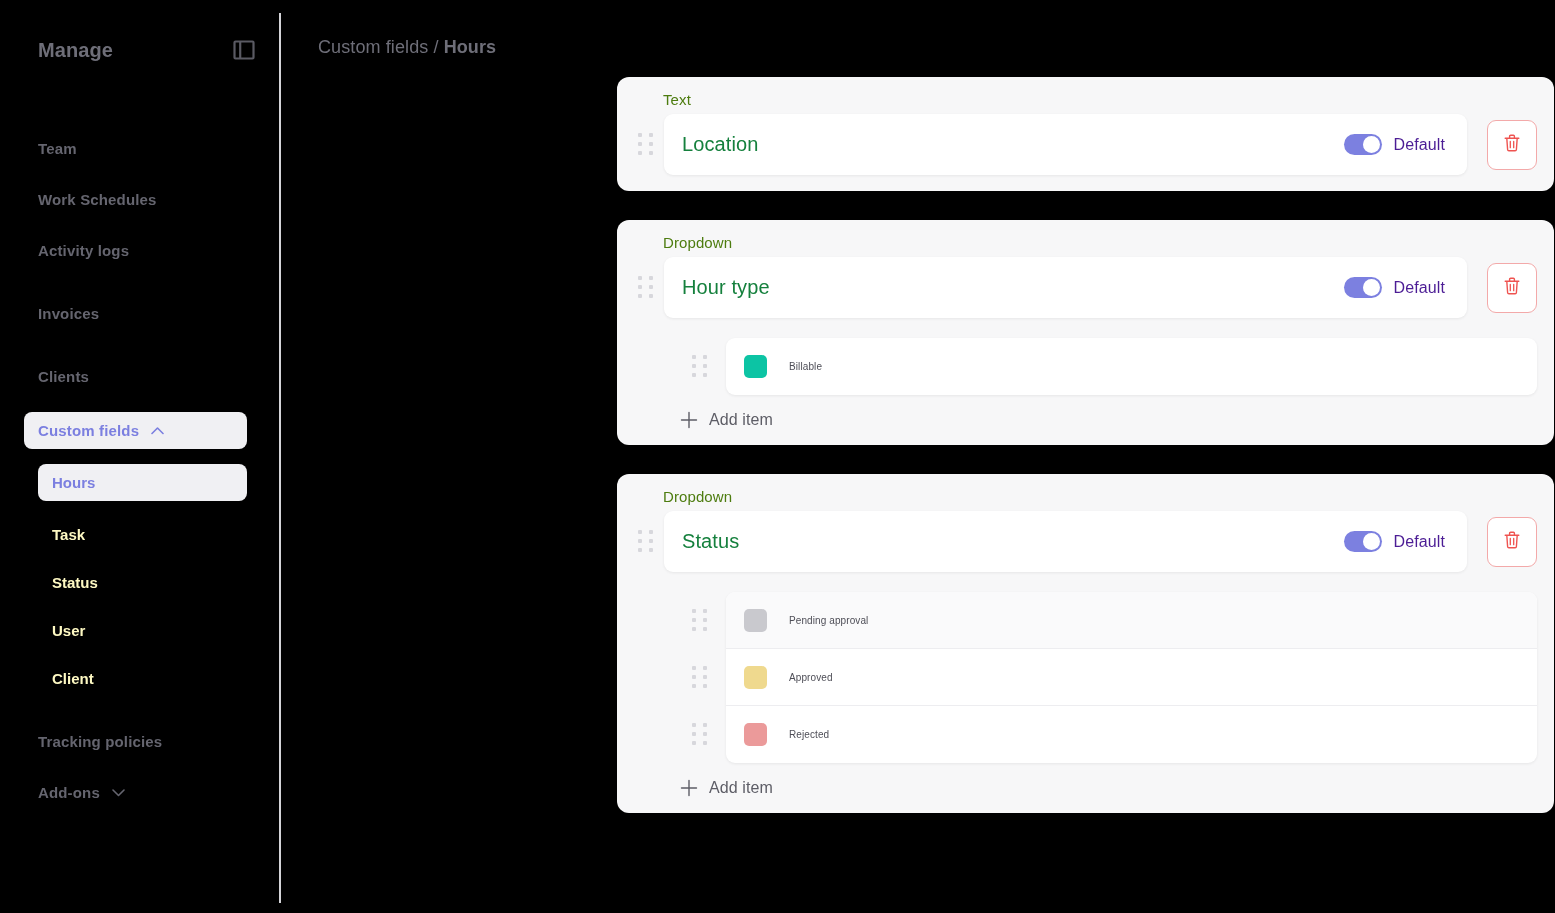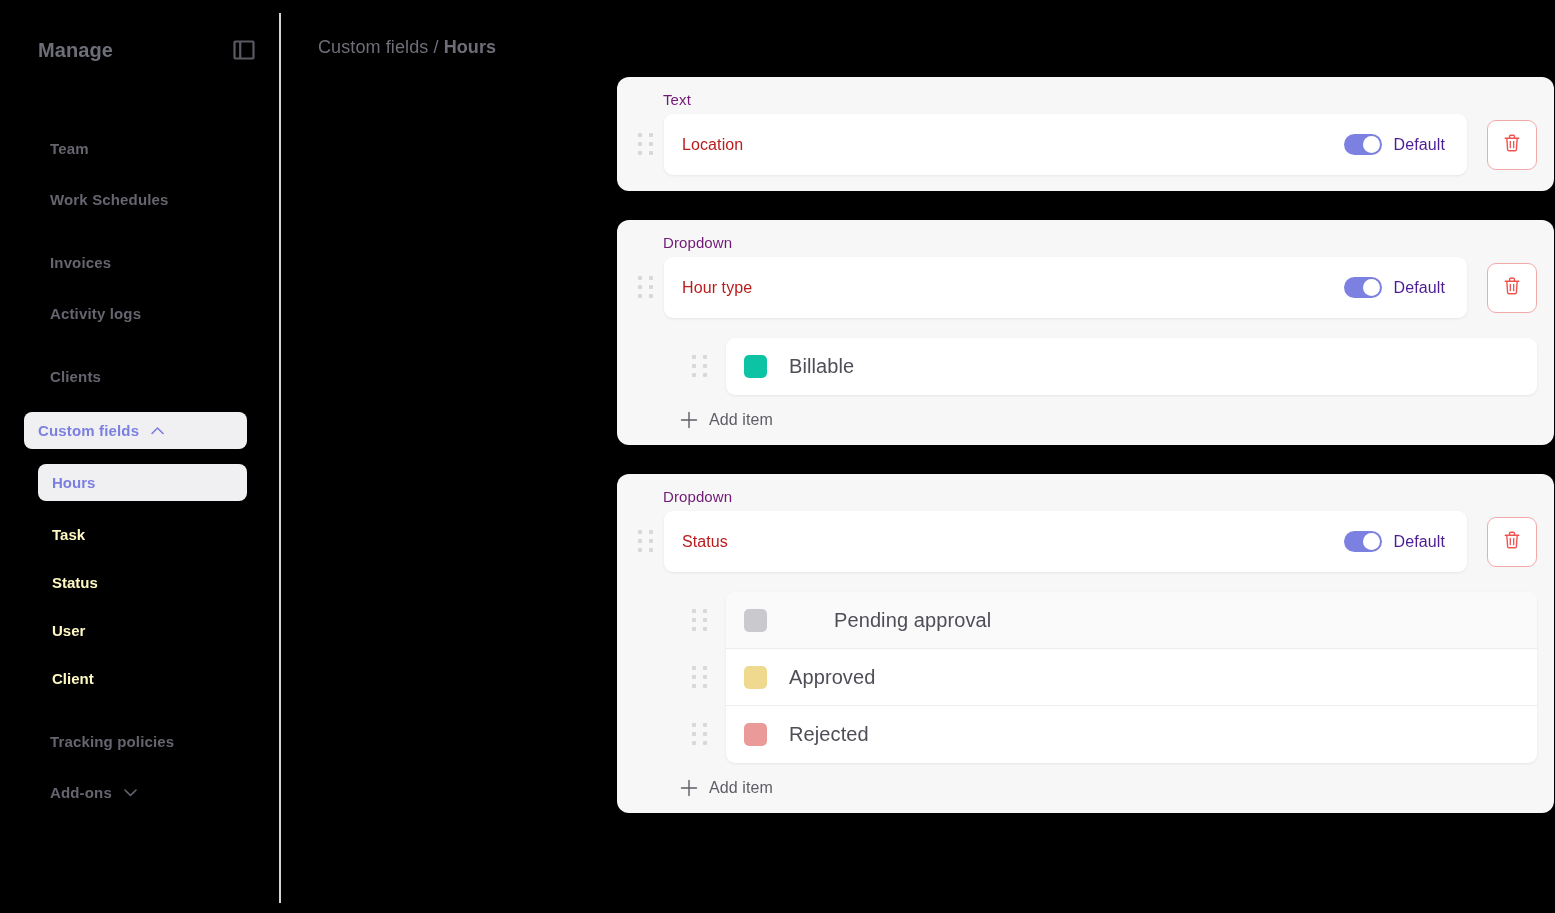--- a/index.html
+++ b/index.html
@@ -73,21 +73,20 @@
   .nav-item {
     display: flex;
     align-items: center;
     height: 30px;
     padding-left: 38px;
     font-size: 15px;
     font-weight: 600;
     color: #65656f;
     cursor: pointer;
     letter-spacing: 0.15px;
-    margin-left: 12px;
   }
 
   .nav-gap-lg { margin-top: 33px; }
   .nav-gap-md { margin-top: 21px; }
 
   .nav-item.group-active {
     margin-left: 24px;
     margin-right: 33px;
     padding-left: 14px;
     height: 37px;
@@ -154,21 +153,21 @@
   .card {
     background: #f7f7f8;
     border-radius: 12px;
     box-shadow: 0 1px 3px rgba(0,0,0,0.05);
     padding: 14px 17px 16px 17px;
     margin-bottom: 29px;
   }
 
   .card-type {
     font-size: 15px;
-    color: #701a75;
+    color: #4d7c0f;
     margin-left: 29px;
     margin-bottom: 6px;
     letter-spacing: 0.1px;
   }
 
   .field-row {
     display: flex;
     align-items: center;
   }
 
@@ -197,22 +196,22 @@
     height: 61px;
     background: #ffffff;
     border-radius: 9px;
     box-shadow: 0 1px 3px rgba(0,0,0,0.07);
     display: flex;
     align-items: center;
     padding: 0 22px 0 18px;
   }
 
   .field-name {
-    font-size: 16px;
-    color: #b91c1c;
+    font-size: 20px;
+    color: #15803d;
     flex: 1;
     letter-spacing: 0.1px;
   }
 
   .toggle-wrap { display: flex; align-items: center; gap: 12px; }
 
   .toggle {
     width: 38px;
     height: 21px;
     border-radius: 11px;
@@ -271,31 +270,31 @@
   .option-line {
     display: flex;
     align-items: center;
     height: 57px;
     padding: 0 0 0 18px;
     border-bottom: 1px solid #ededf0;
     position: relative;
   }
   .option-line:last-child { border-bottom: none; }
 
-  .option-line.highlight { background: #fafafb; gap: 45px; }
+  .option-line.highlight { background: #fafafb; }
 
   .swatch {
     width: 23px; height: 23px;
     border-radius: 5px;
     margin-right: 22px;
     flex-shrink: 0;
   }
 
   .option-label {
-    font-size: 20px;
+    font-size: 10px;
     color: #4e4e57;
     letter-spacing: 0.1px;
   }
 
   
   .opt-handles {
     position: absolute;
     left: 0;
     top: 0;
     width: 46px;
@@ -343,25 +342,25 @@
       </svg>
     </div>
 
     <nav class="nav">
       <div class="nav-item nav-gap-lg">
         <span>Team</span>
       </div>
       <div class="nav-item nav-gap-md">
         <span>Work Schedules</span>
       </div>
+      <div class="nav-item nav-gap-md">
+        <span>Activity logs</span>
+      </div>
       <div class="nav-item nav-gap-lg">
         <span>Invoices</span>
-      </div>
-      <div class="nav-item nav-gap-md">
-        <span>Activity logs</span>
       </div>
       <div class="nav-item nav-gap-lg">
         <span>Clients</span>
       </div>
 
       <div class="nav-item group-active nav-gap-md">
         <span>Custom fields</span>
         <span class="chev">
           <svg width="13" height="9" viewBox="0 0 13 9" fill="none">
             <path d="M1 7.5L6.5 2L12 7.5" stroke="#7b7fe0" stroke-width="1.6" stroke-linecap="round" stroke-linejoin="round"></path>

